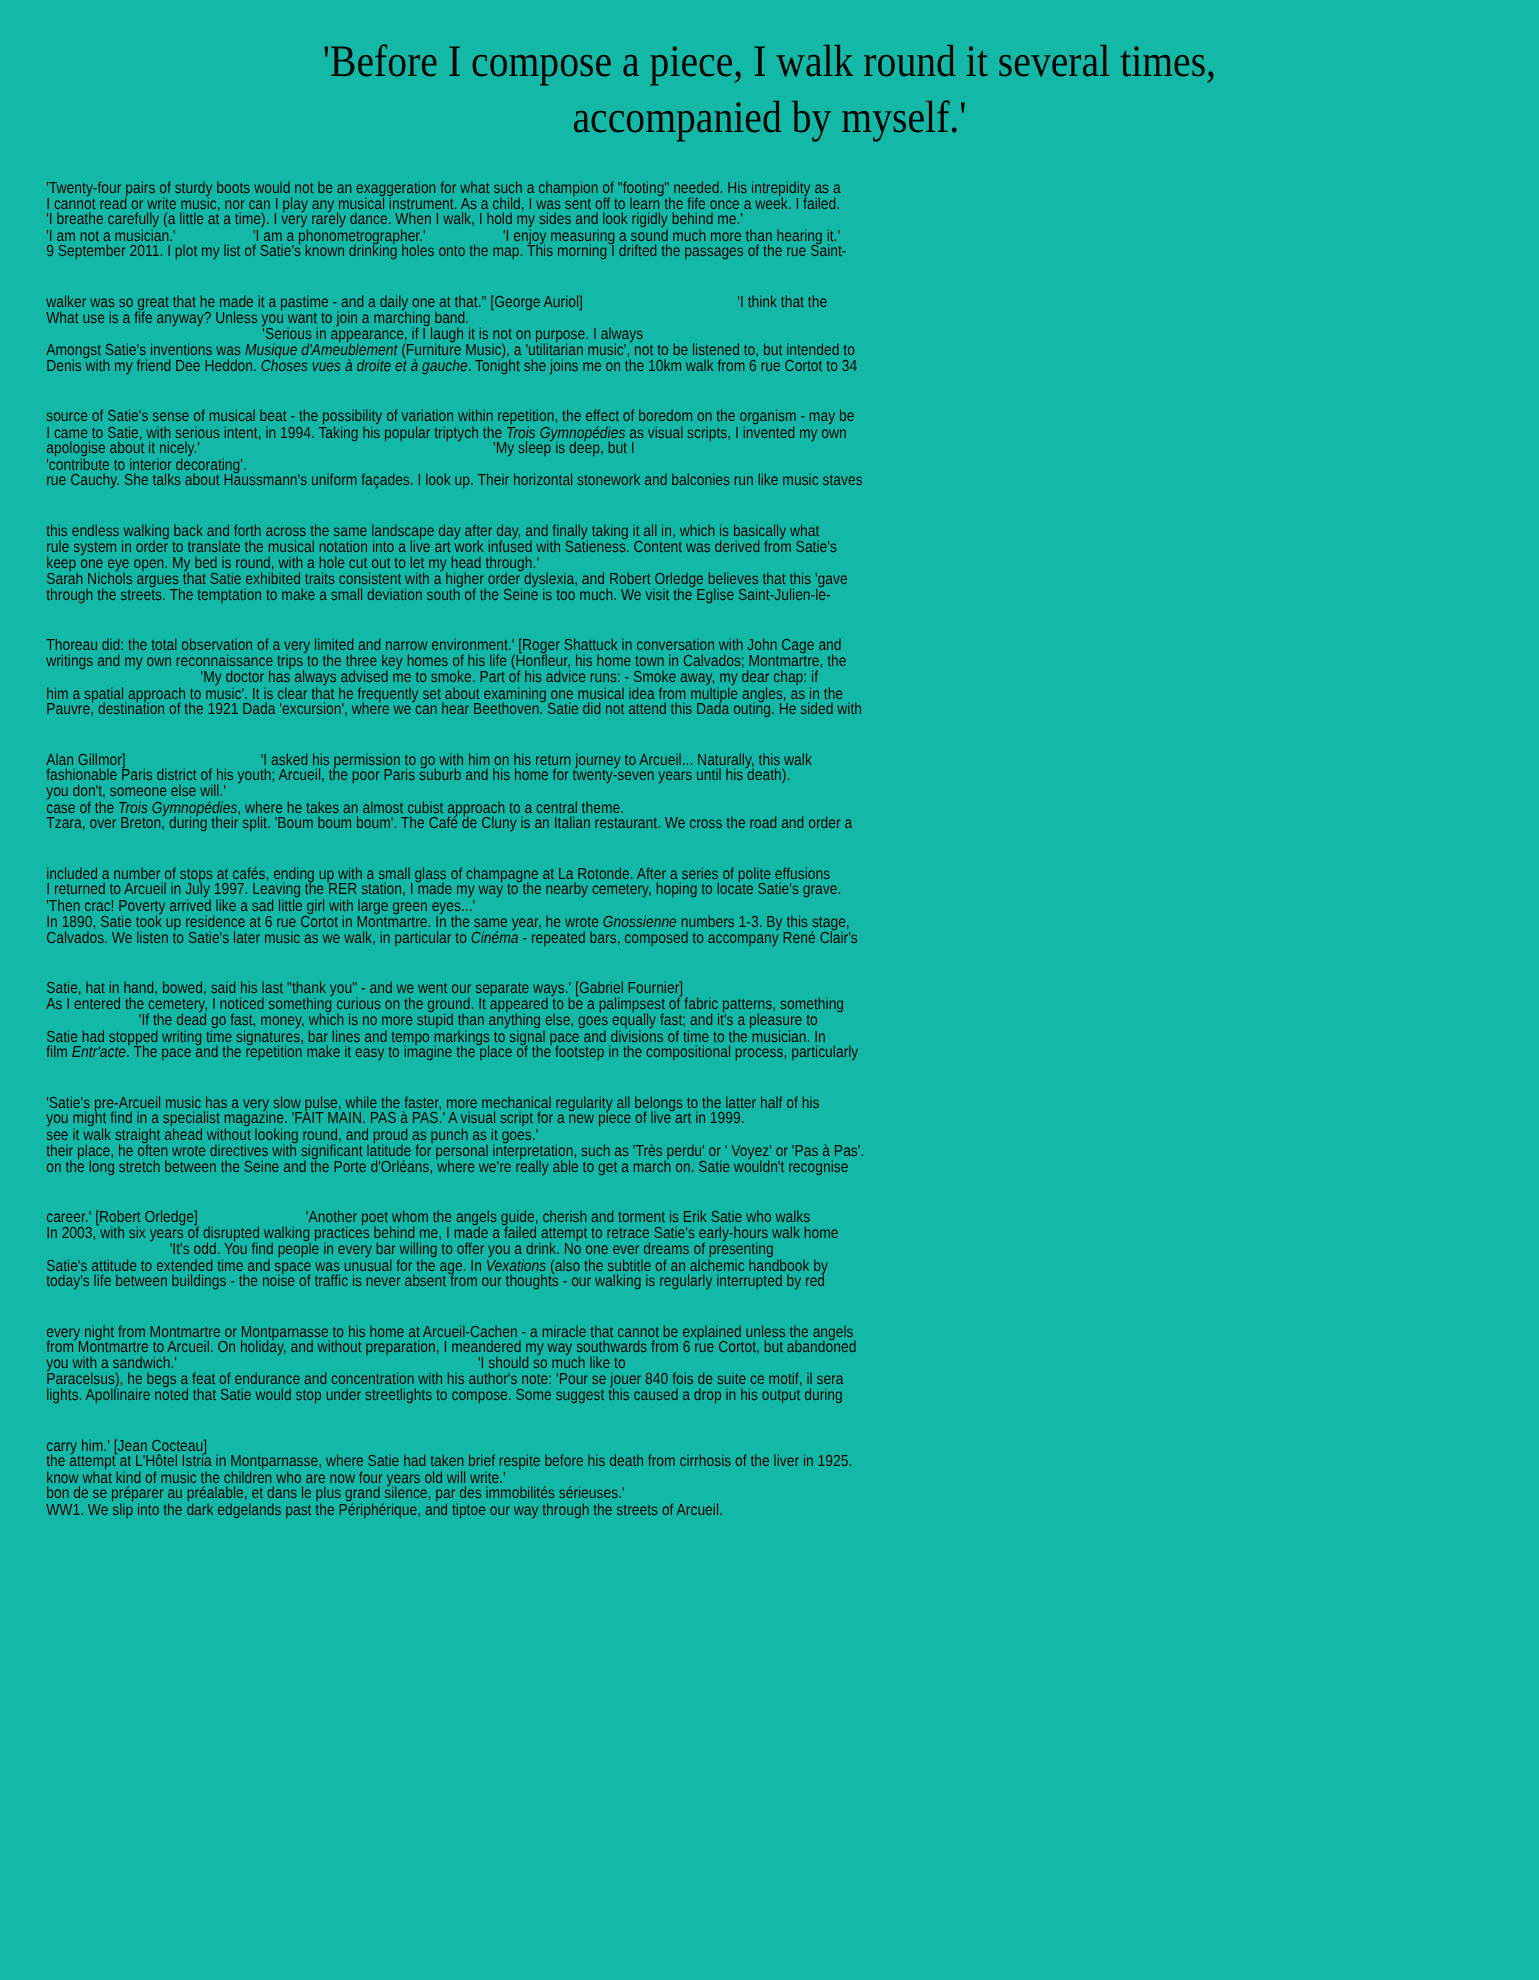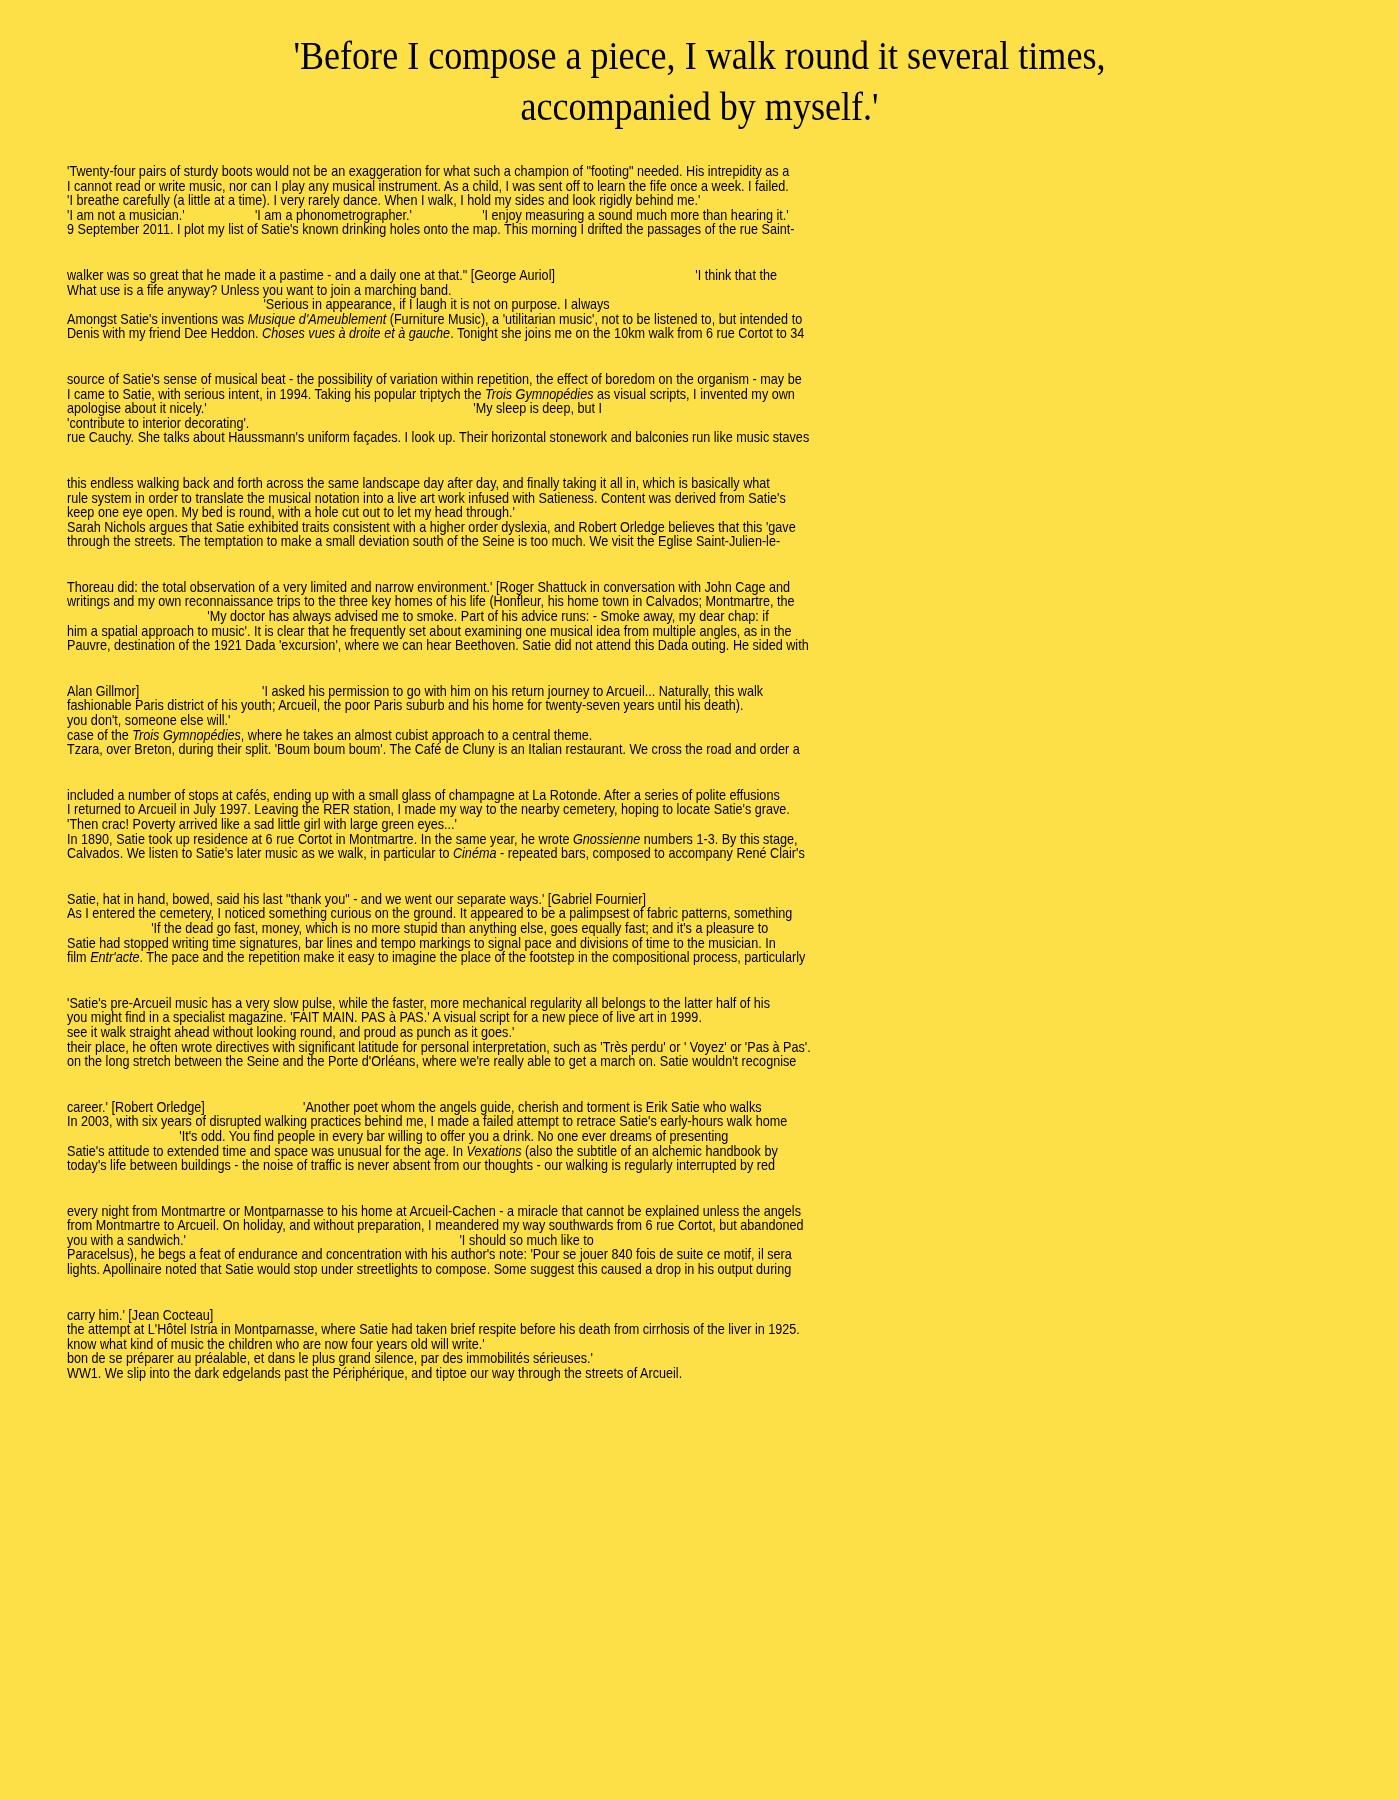--- a/index.html
+++ b/index.html
@@ -11,39 +11,39 @@
     width: 1399px;
     height: 1800px;
     overflow: hidden;
     font-family: "Liberation Sans", sans-serif;
     color: #000000;
   }
   .page {
     position: relative;
     width: 1399px;
     height: 1800px;
-    background: #fde047;
+    background: #14b8a6;
     box-sizing: border-box;
   }
   .title {
     font-family: "Liberation Serif", serif;
     font-size: 41px;
     line-height: 51px;
     text-align: center;
     letter-spacing: 0px;
     margin: 0;
     padding: 30px 140px 0 140px;
     font-weight: normal;
     transform: scaleX(0.88);
     transform-origin: center top;
     white-space: pre-wrap;
   }
   .body-blocks {
     position: absolute;
-    left: 67px;
+    left: 42px;
     top: 164px;
     width: 1290px;
   }
   .block {
     margin: 0 0 31px 0;
   }
   .line {
     font-family: "Liberation Sans", sans-serif;
     font-size: 14.6px;
     line-height: 14.6px;

